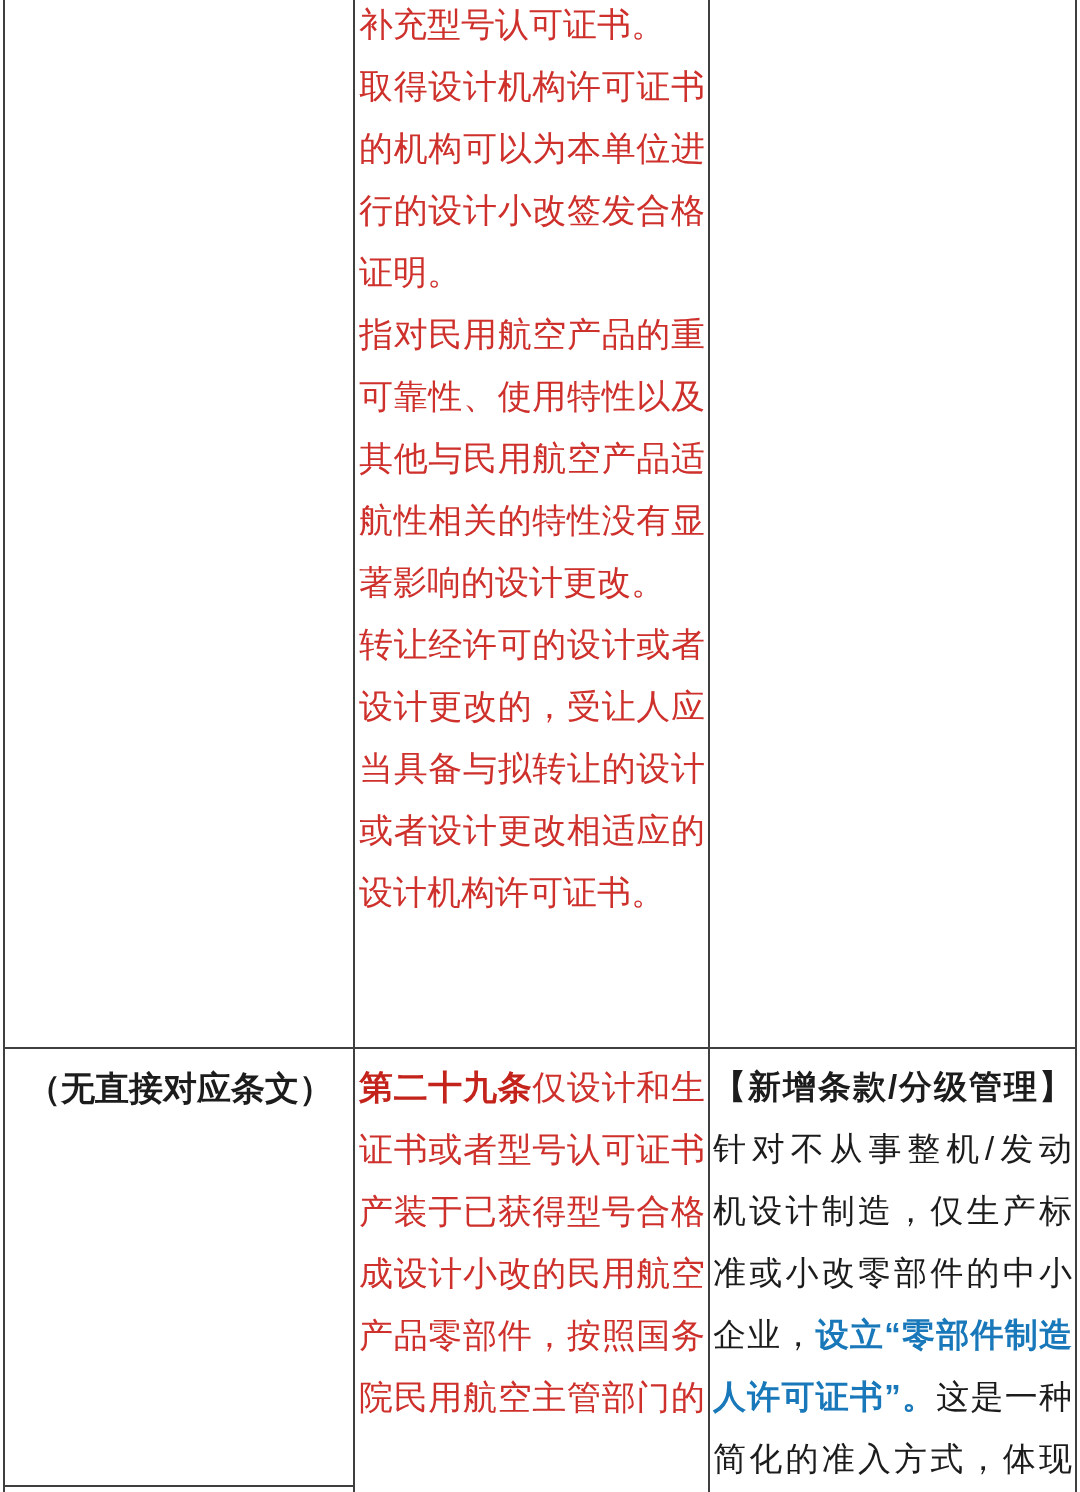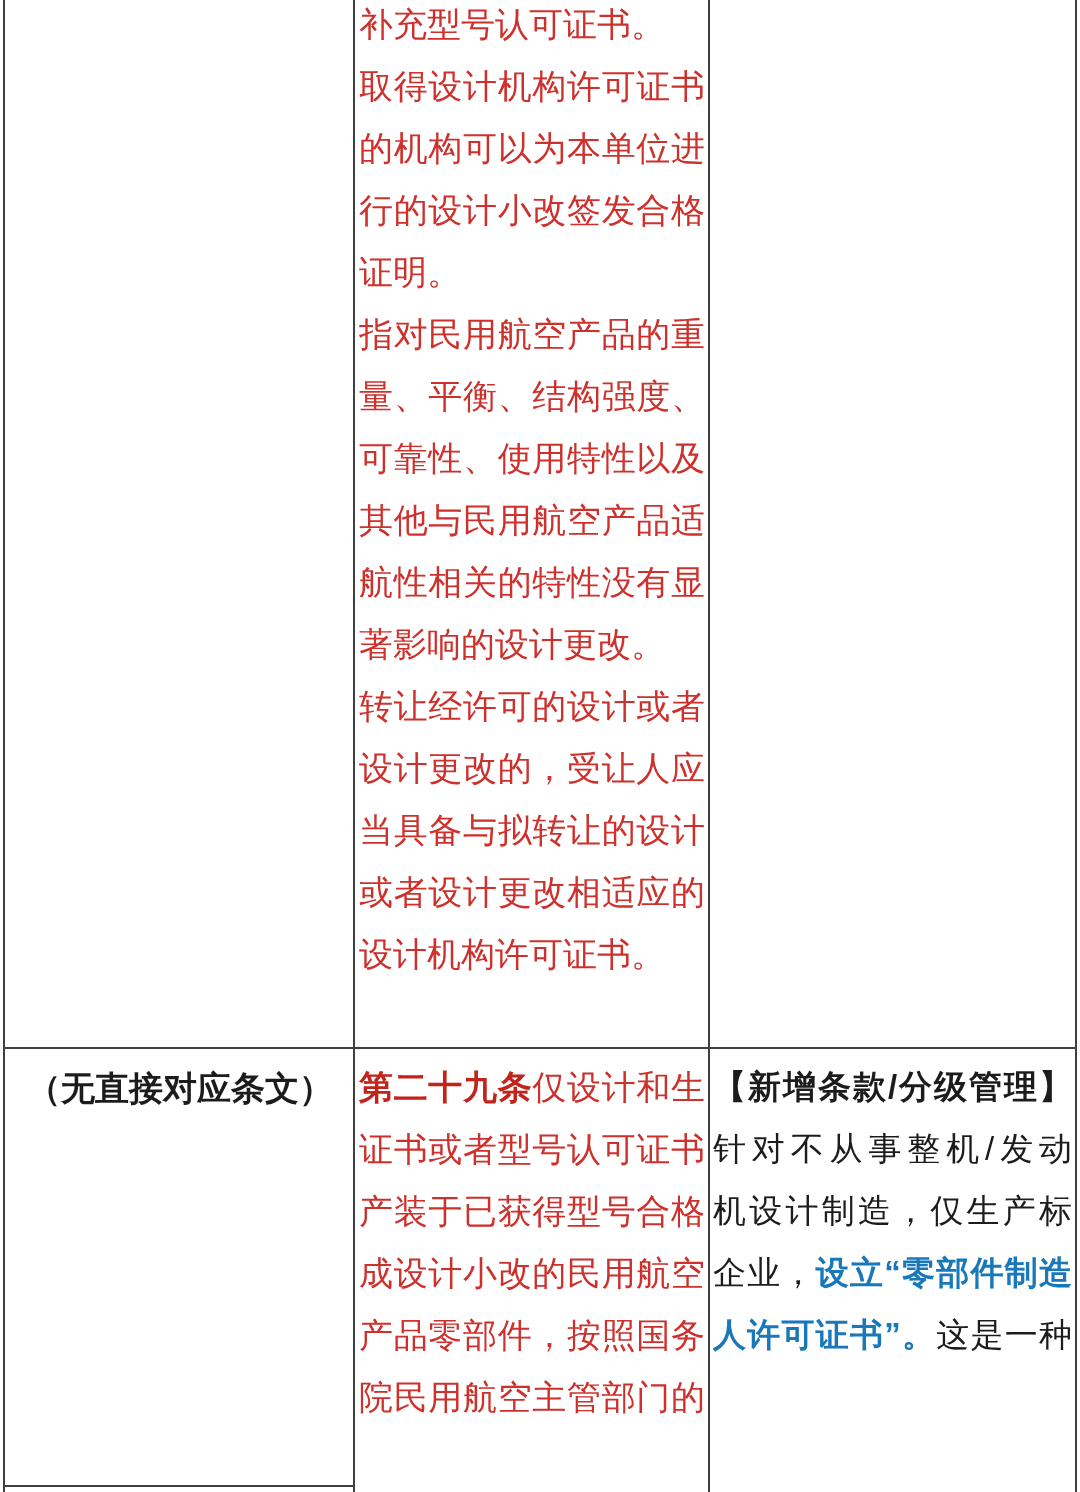--- a/index.html
+++ b/index.html
@@ -59,21 +59,20 @@
 
   <div class="cell" style="left:6px; top:0; width:345px; height:1045px;"></div>
 
   <div class="cell cell-mid" style="left:359px; top:-7px; width:346px; height:1052px;">
       <div class="line"><span class="s-red">补充型号认可证书。</span></div>
       <div class="line j"><span class="s-red">取得设计机构许可证书</span></div>
       <div class="line j"><span class="s-red">的机构可以为本单位进</span></div>
       <div class="line j"><span class="s-red">行的设计小改签发合格</span></div>
       <div class="line"><span class="s-red">证明。</span></div>
       <div class="line j"><span class="s-red">指对民用航空产品的重</span></div>
-      <div class="line j"><span class="s-red">量、平衡、结构强度、</span></div>
       <div class="line j"><span class="s-red">可靠性、使用特性以及</span></div>
       <div class="line j"><span class="s-red">其他与民用航空产品适</span></div>
       <div class="line j"><span class="s-red">航性相关的特性没有显</span></div>
       <div class="line"><span class="s-red">著影响的设计更改。</span></div>
       <div class="line j"><span class="s-red">转让经许可的设计或者</span></div>
       <div class="line j"><span class="s-red">设计更改的，受让人应</span></div>
       <div class="line j"><span class="s-red">当具备与拟转让的设计</span></div>
       <div class="line j"><span class="s-red">或者设计更改相适应的</span></div>
       <div class="line"><span class="s-red">设计机构许可证书。</span></div>
     </div>
@@ -90,17 +89,19 @@
       <div class="line j"><span class="s-red">产装于已获得型号合格</span></div>
       <div class="line j"><span class="s-red">成设计小改的民用航空</span></div>
       <div class="line j"><span class="s-red">产品零部件，按照国务</span></div>
       <div class="line j"><span class="s-red">院民用航空主管部门的</span></div>
     </div>
 
   <div class="cell cell-right" style="left:713px; top:1056px; width:359px; height:436px;">
       <div class="line j"><span class="s-black_bold">【新增条款/分级管理】</span></div>
       <div class="line j"><span class="s-black">针对不从事整机/发动</span></div>
       <div class="line j"><span class="s-black">机设计制造，仅生产标</span></div>
+      <div class="line j"><span class="s-black">准或小改零部件的中小</span></div>
       <div class="line j"><span class="s-black">企业，</span><span class="s-blue_bold">设立“零部件制造</span></div>
       <div class="line j"><span class="s-blue_bold">人许可证书”。</span><span class="s-black">这是一种</span></div>
+      <div class="line j"><span class="s-black">简化的准入方式，体现</span></div>
     </div>
 
 </div>
 
 </body></html>

